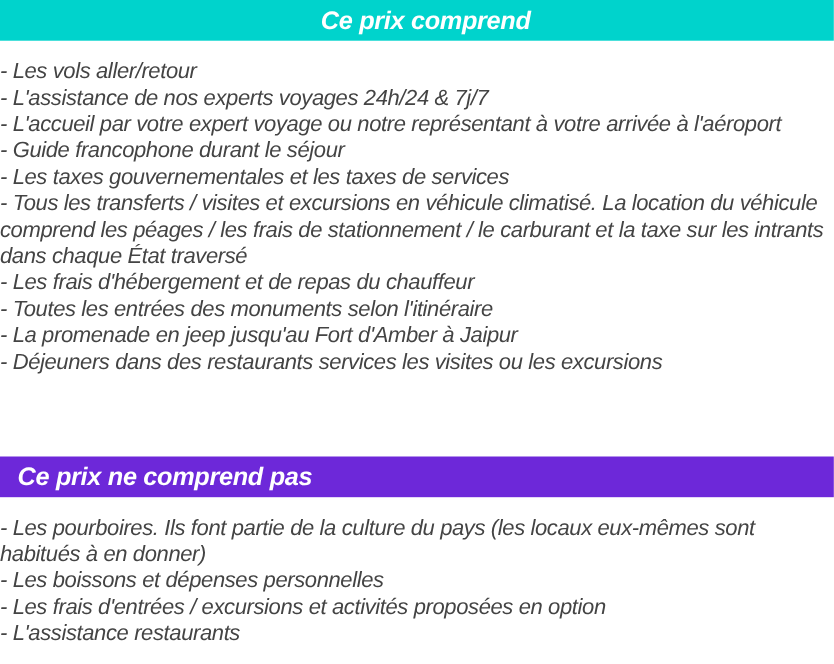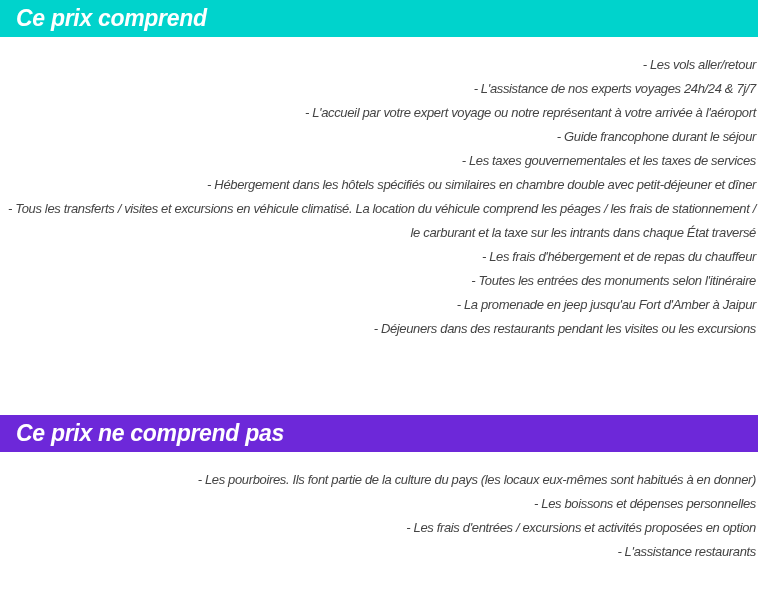--- a/index.html
+++ b/index.html
@@ -11,46 +11,45 @@
     }
     .section-header h2 {
       margin: 0; padding: 0 0 0 16px;
       font-size: 23px; line-height: 37px; font-weight: bold; font-style: italic;
       color: #ffffff; letter-spacing: -0.3px;
     }
     .list {
       position: absolute; left: 0; width: 756px; margin: 0; padding: 0; list-style: none;
     }
     .list li {
-      font-size: 13px; line-height: 24px; font-style: italic; color: #444444;
-      letter-spacing: -0.35px; white-space: normal; text-align: right;
+      font-size: 20px; line-height: 24px; font-style: italic; color: #444444;
+      letter-spacing: -0.35px; white-space: normal;
     }
     #hdr-included { top: 0; }
     #list-included { top: 53px; }
     #hdr-excluded { top: 415px; }
     #list-excluded { top: 468px; }
   </style>
 </head>
 <body>
 
-<div class="section-header" id="hdr-included" style="background: rgb(0, 211, 204);">
+<div class="section-header" id="hdr-included" style="background: rgb(0, 211, 204); text-align: center;">
   <h2>Ce prix comprend</h2>
 </div>
 <ul class="list" id="list-included">
   <li>- Les vols aller/retour</li>
   <li>- L'assistance de nos experts voyages 24h/24 &amp; 7j/7</li>
   <li>- L'accueil par votre expert voyage ou notre représentant à votre arrivée à l'aéroport</li>
   <li>- Guide francophone durant le séjour</li>
   <li>- Les taxes gouvernementales et les taxes de services</li>
-  <li>- Hébergement dans les hôtels spécifiés ou similaires en chambre double avec petit-déjeuner et dîner</li>
   <li>- Tous les transferts / visites et excursions en véhicule climatisé. La location du véhicule comprend les péages / les frais de stationnement / le carburant et la taxe sur les intrants dans chaque État traversé</li>
   <li>- Les frais d'hébergement et de repas du chauffeur</li>
   <li>- Toutes les entrées des monuments selon l'itinéraire</li>
   <li>- La promenade en jeep jusqu'au Fort d'Amber à Jaipur</li>
-  <li>- Déjeuners dans des restaurants pendant les visites ou les excursions</li>
+  <li>- Déjeuners dans des restaurants services les visites ou les excursions</li>
 </ul>
 
 <div class="section-header" id="hdr-excluded" style="background: #6d28d9;">
   <h2>Ce prix ne comprend pas</h2>
 </div>
 <ul class="list" id="list-excluded">
   <li>- Les pourboires. Ils font partie de la culture du pays (les locaux eux-mêmes sont habitués à en donner)</li>
   <li>- Les boissons et dépenses personnelles</li>
   <li>- Les frais d'entrées / excursions et activités proposées en option</li>
   <li>- L'assistance restaurants</li>

